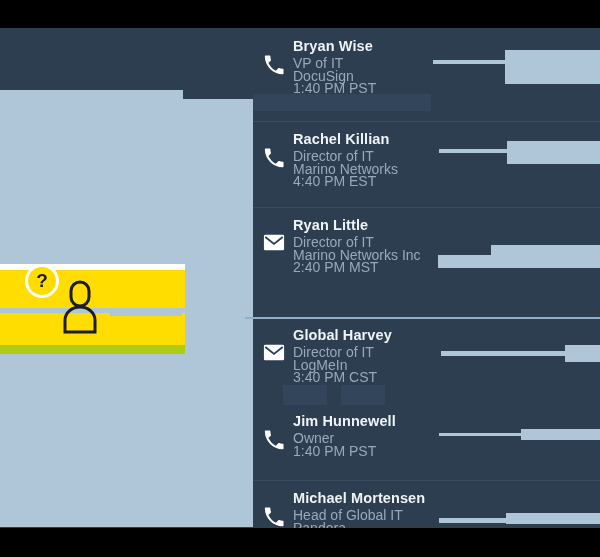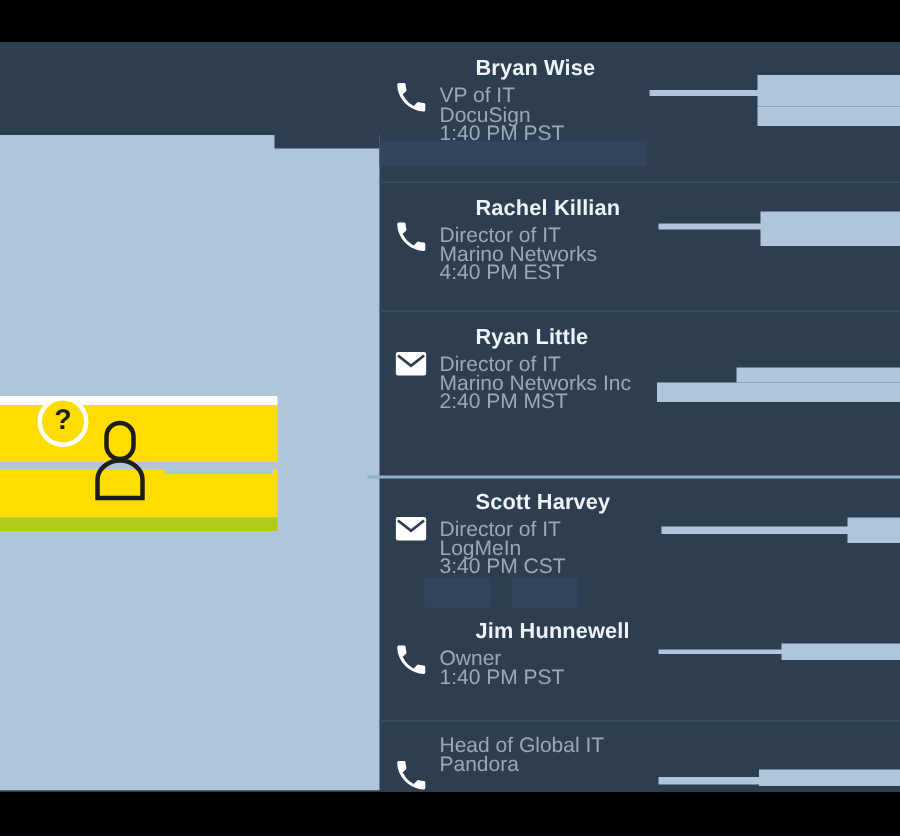--- a/index.html
+++ b/index.html
@@ -170,21 +170,20 @@
     top: 10px;
     width: 160px;
   }
   .contact-name {
     font-size: 14.5px;
     font-weight: bold;
     color: #eef3f7;
     letter-spacing: 0.1px;
     margin-bottom: 3px;
     white-space: nowrap;
-    margin-left: 24px;
   }
   .contact-meta {
     font-size: 14px;
     color: #97a9ba;
     line-height: 12.5px;
     white-space: nowrap;
   }
   
   .redact {
     position: absolute;
@@ -290,21 +289,21 @@
 
       <div class="contact-row" style="height:110px;top:289px;position:absolute;">
         <div class="row-sep strong"></div>
         <div class="contact-icon">
           <svg viewBox="0 0 24 20" width="22" height="19" aria-hidden="true">
             <rect x="1" y="1.5" width="22" height="17" rx="1.5" fill="#ffffff"></rect>
             <path d="M2.5 4 L12 11.5 L21.5 4" fill="none" stroke="#2d3e50" stroke-width="2"></path>
           </svg>
         </div>
         <div class="contact-body">
-          <div class="contact-name">Scott Harvey</div>
+          <div class="contact-name">Global Harvey</div>
           <div class="contact-meta">Director of IT</div>
           <div class="contact-meta">LogMeIn</div>
           <div class="contact-meta">3:40 PM CST</div>
         </div>
         <div class="redact thin" style="left:188px;top:34px;width:125px;height:5px;"></div>
         <div class="redact" style="left:312px;top:28px;width:35px;height:17px;"></div>
         <div class="hover-band" style="left:30px;top:68px;width:44px;height:20px;"></div>
         <div class="hover-band" style="left:88px;top:68px;width:44px;height:20px;"></div>
       </div>
 
@@ -324,20 +323,21 @@
       </div>
 
       <div class="contact-row" style="height:78px;top:452px;position:absolute;">
         <div class="row-sep"></div>
         <div class="contact-icon">
           <svg viewBox="0 0 24 24" width="22" height="22" aria-hidden="true">
             <path fill="#ffffff" d="M6.6 10.8c1.6 3.2 4.2 5.8 7.4 7.4l2.5-2.5c.3-.3.8-.4 1.2-.3 1.1.4 2.4.6 3.6.6.6 0 1.1.5 1.1 1.1v3.9c0 .6-.5 1.1-1.1 1.1C11.1 22 2 12.9 2 2.6 2 2 2.5 1.5 3.1 1.5H7c.6 0 1.1.5 1.1 1.1 0 1.3.2 2.5.6 3.6.1.4 0 .8-.3 1.2l-2.5 2.4z"></path>
           </svg>
         </div>
         <div class="contact-body">
+          <div class="contact-name">Michael Mortensen</div>
           <div class="contact-meta">Head of Global IT</div>
           <div class="contact-meta">Pandora</div>
 
         </div>
         <div class="redact thin" style="left:186px;top:38px;width:72px;height:5px;"></div>
         <div class="redact" style="left:253px;top:33px;width:94px;height:11px;"></div>
       </div>
 
     </div>
 

